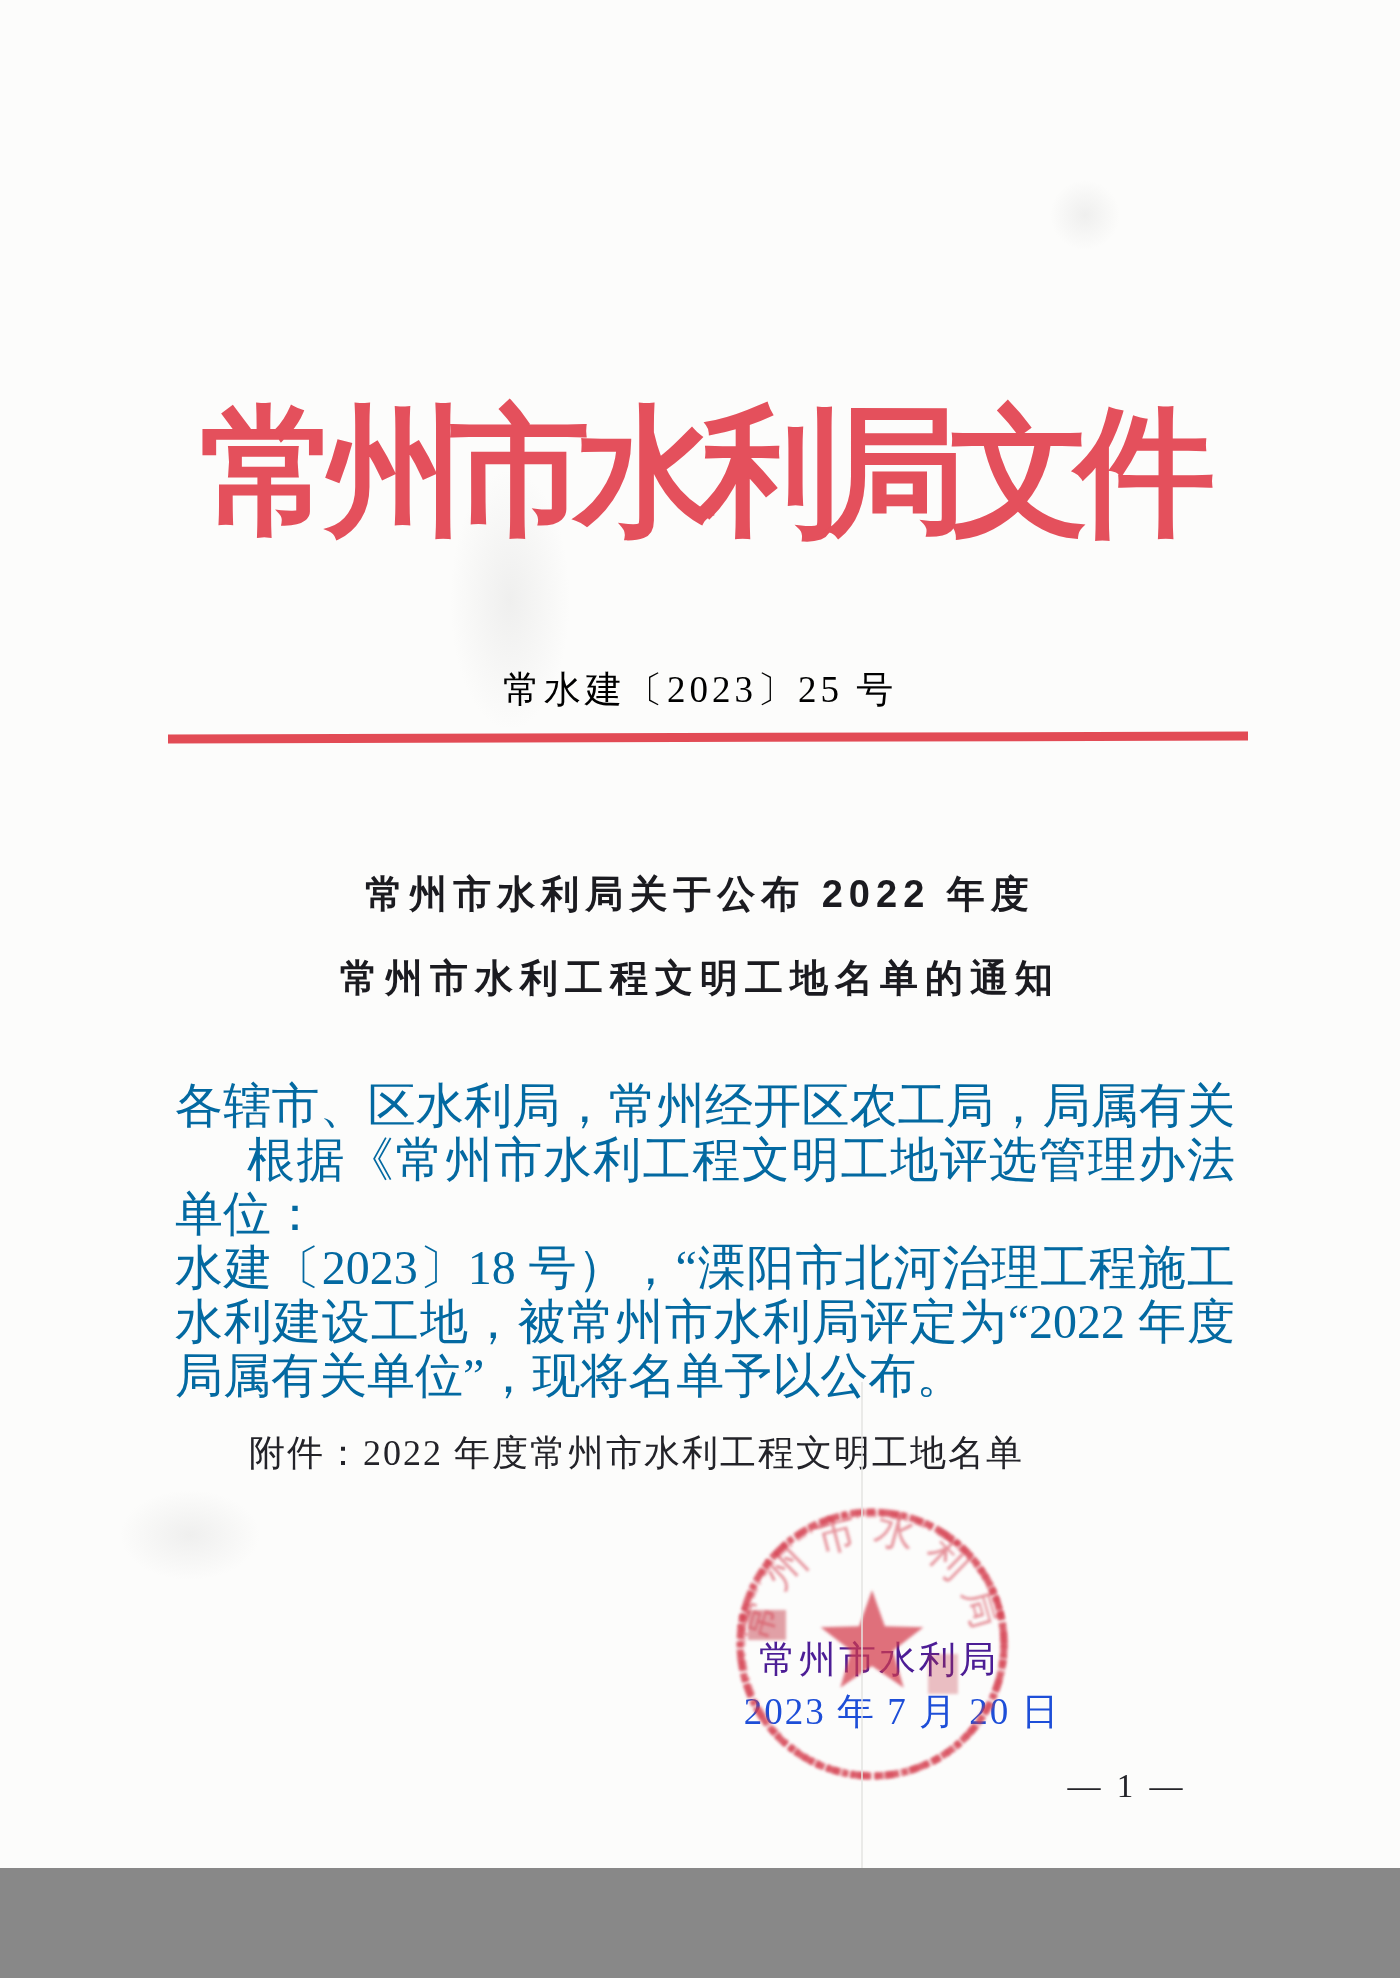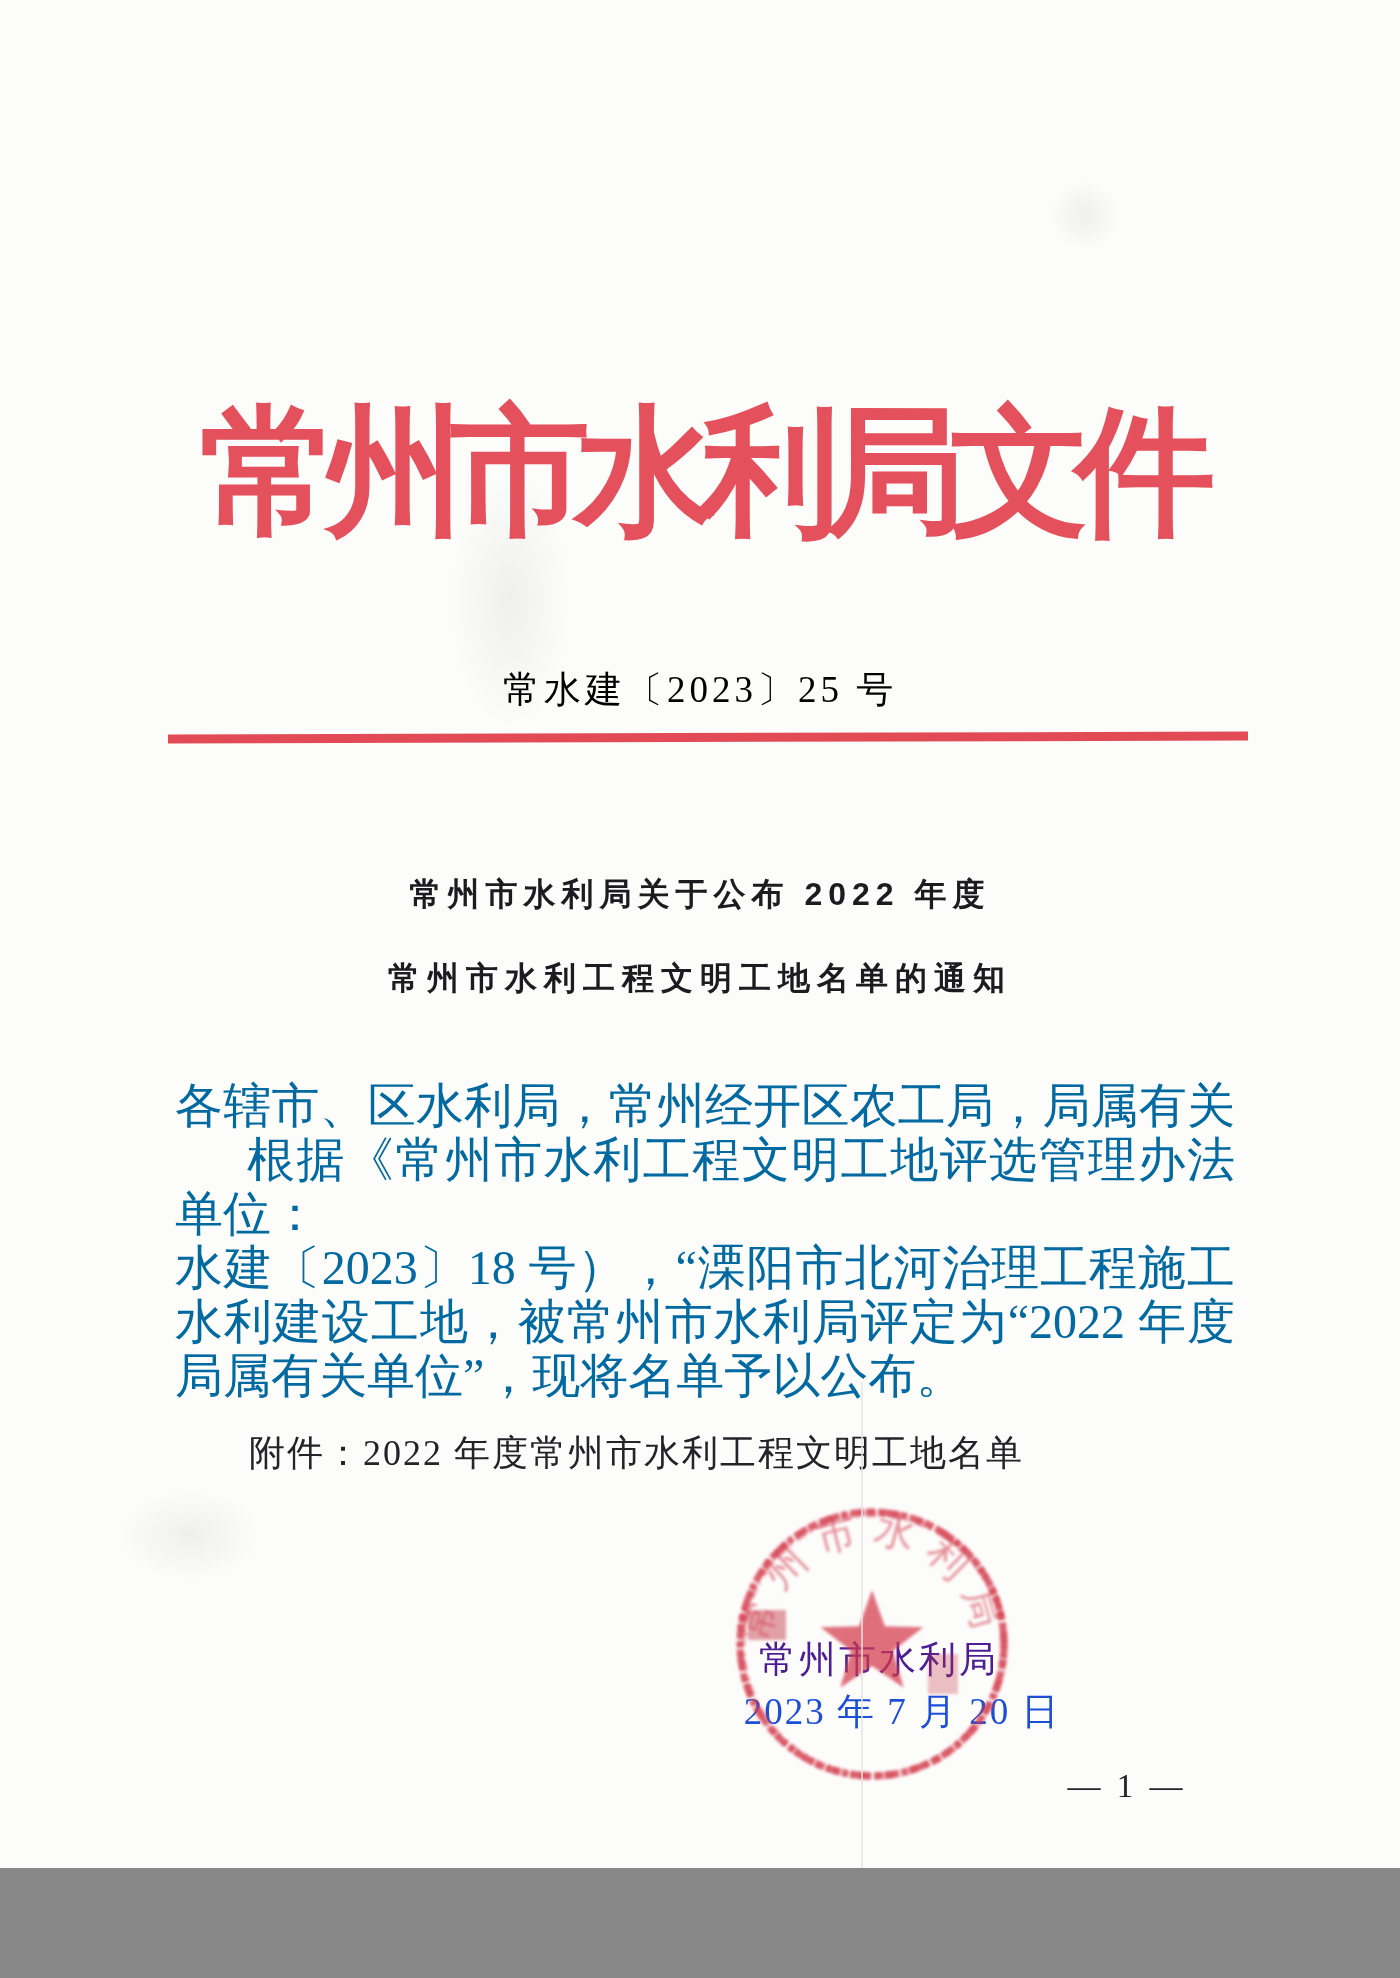--- a/index.html
+++ b/index.html
@@ -37,21 +37,21 @@
     width:1080px; height:9px;
     background:#e24b55;
     transform:rotate(-0.15deg);
   }
   
   .doc-title {
     position:absolute; left:0; width:100%;
     text-align:center;
     font-family:"Liberation Sans","DejaVu Sans",sans-serif;
     font-weight:700;
-    font-size:32px; line-height:56px;
+    font-size:38px; line-height:56px;
     color:#1b1b20;
     white-space:nowrap;
   }
   .doc-title.l1 { top:866px; letter-spacing:6px; }
   .doc-title.l2 { top:950px; letter-spacing:7px; }
   
   .body-block {
     position:absolute; left:175px; top:1079px; width:1060px;
     font-size:48px; line-height:54px;
     color:#0369a1;

